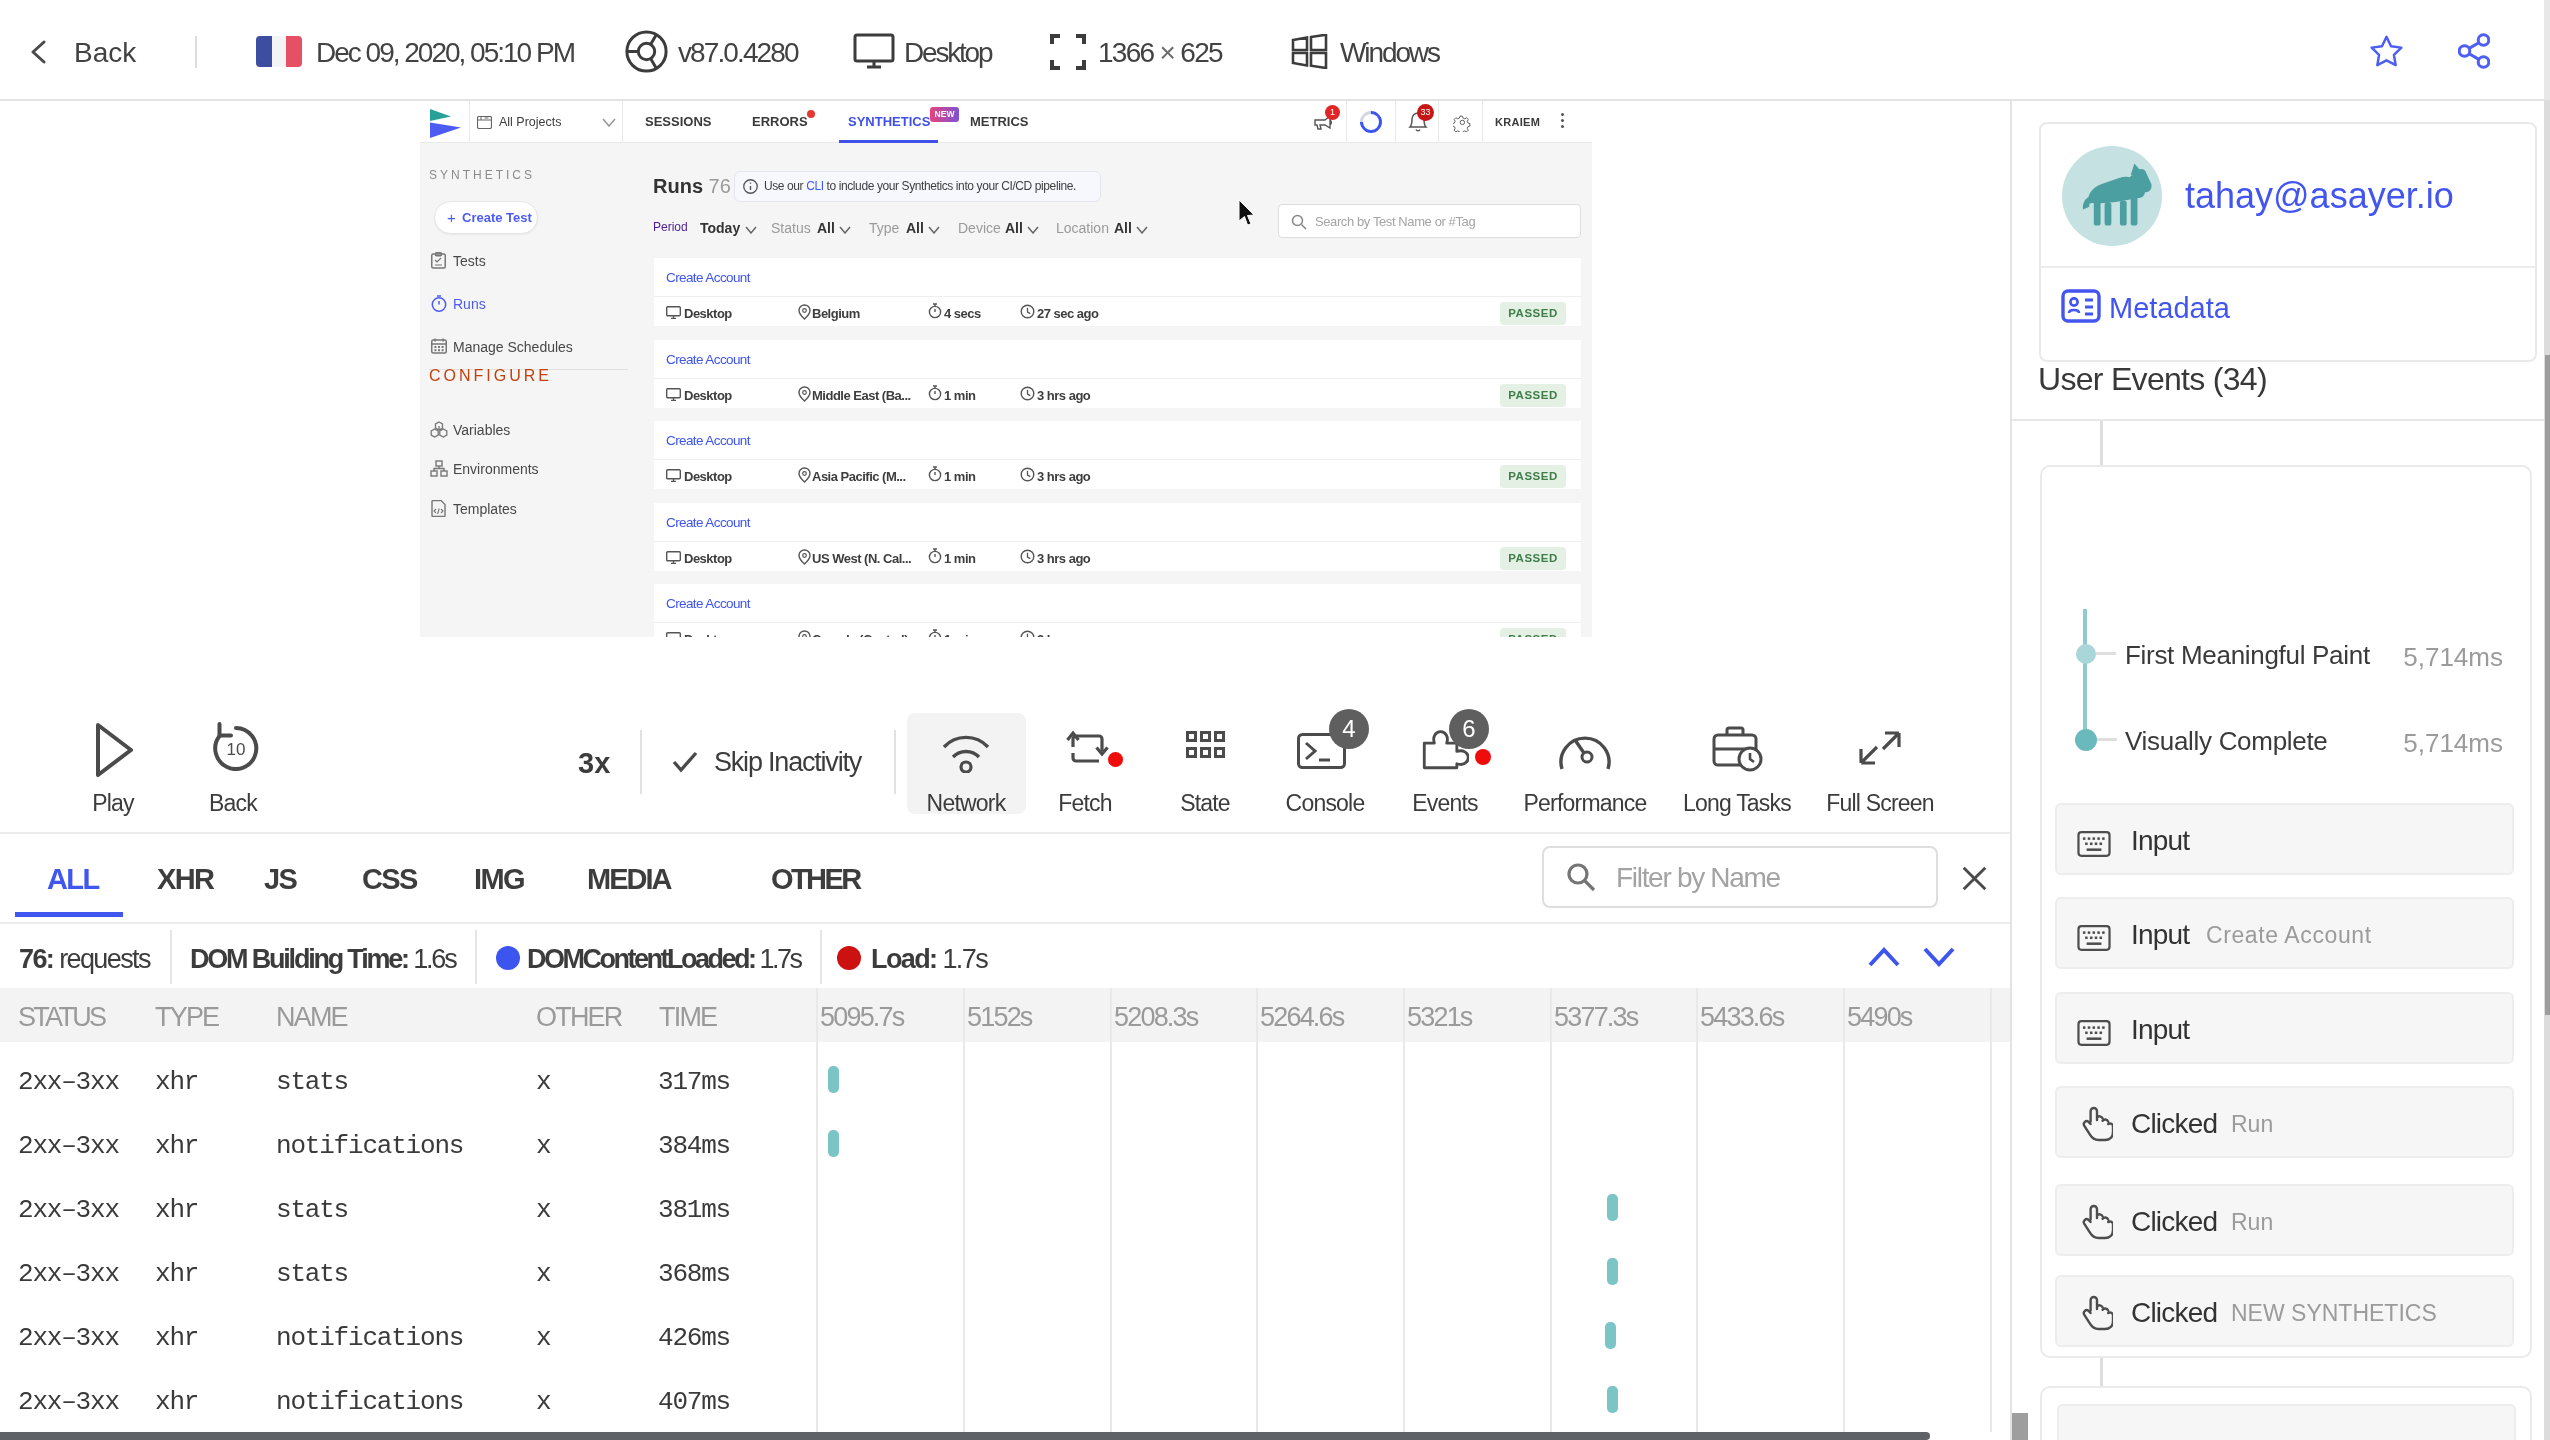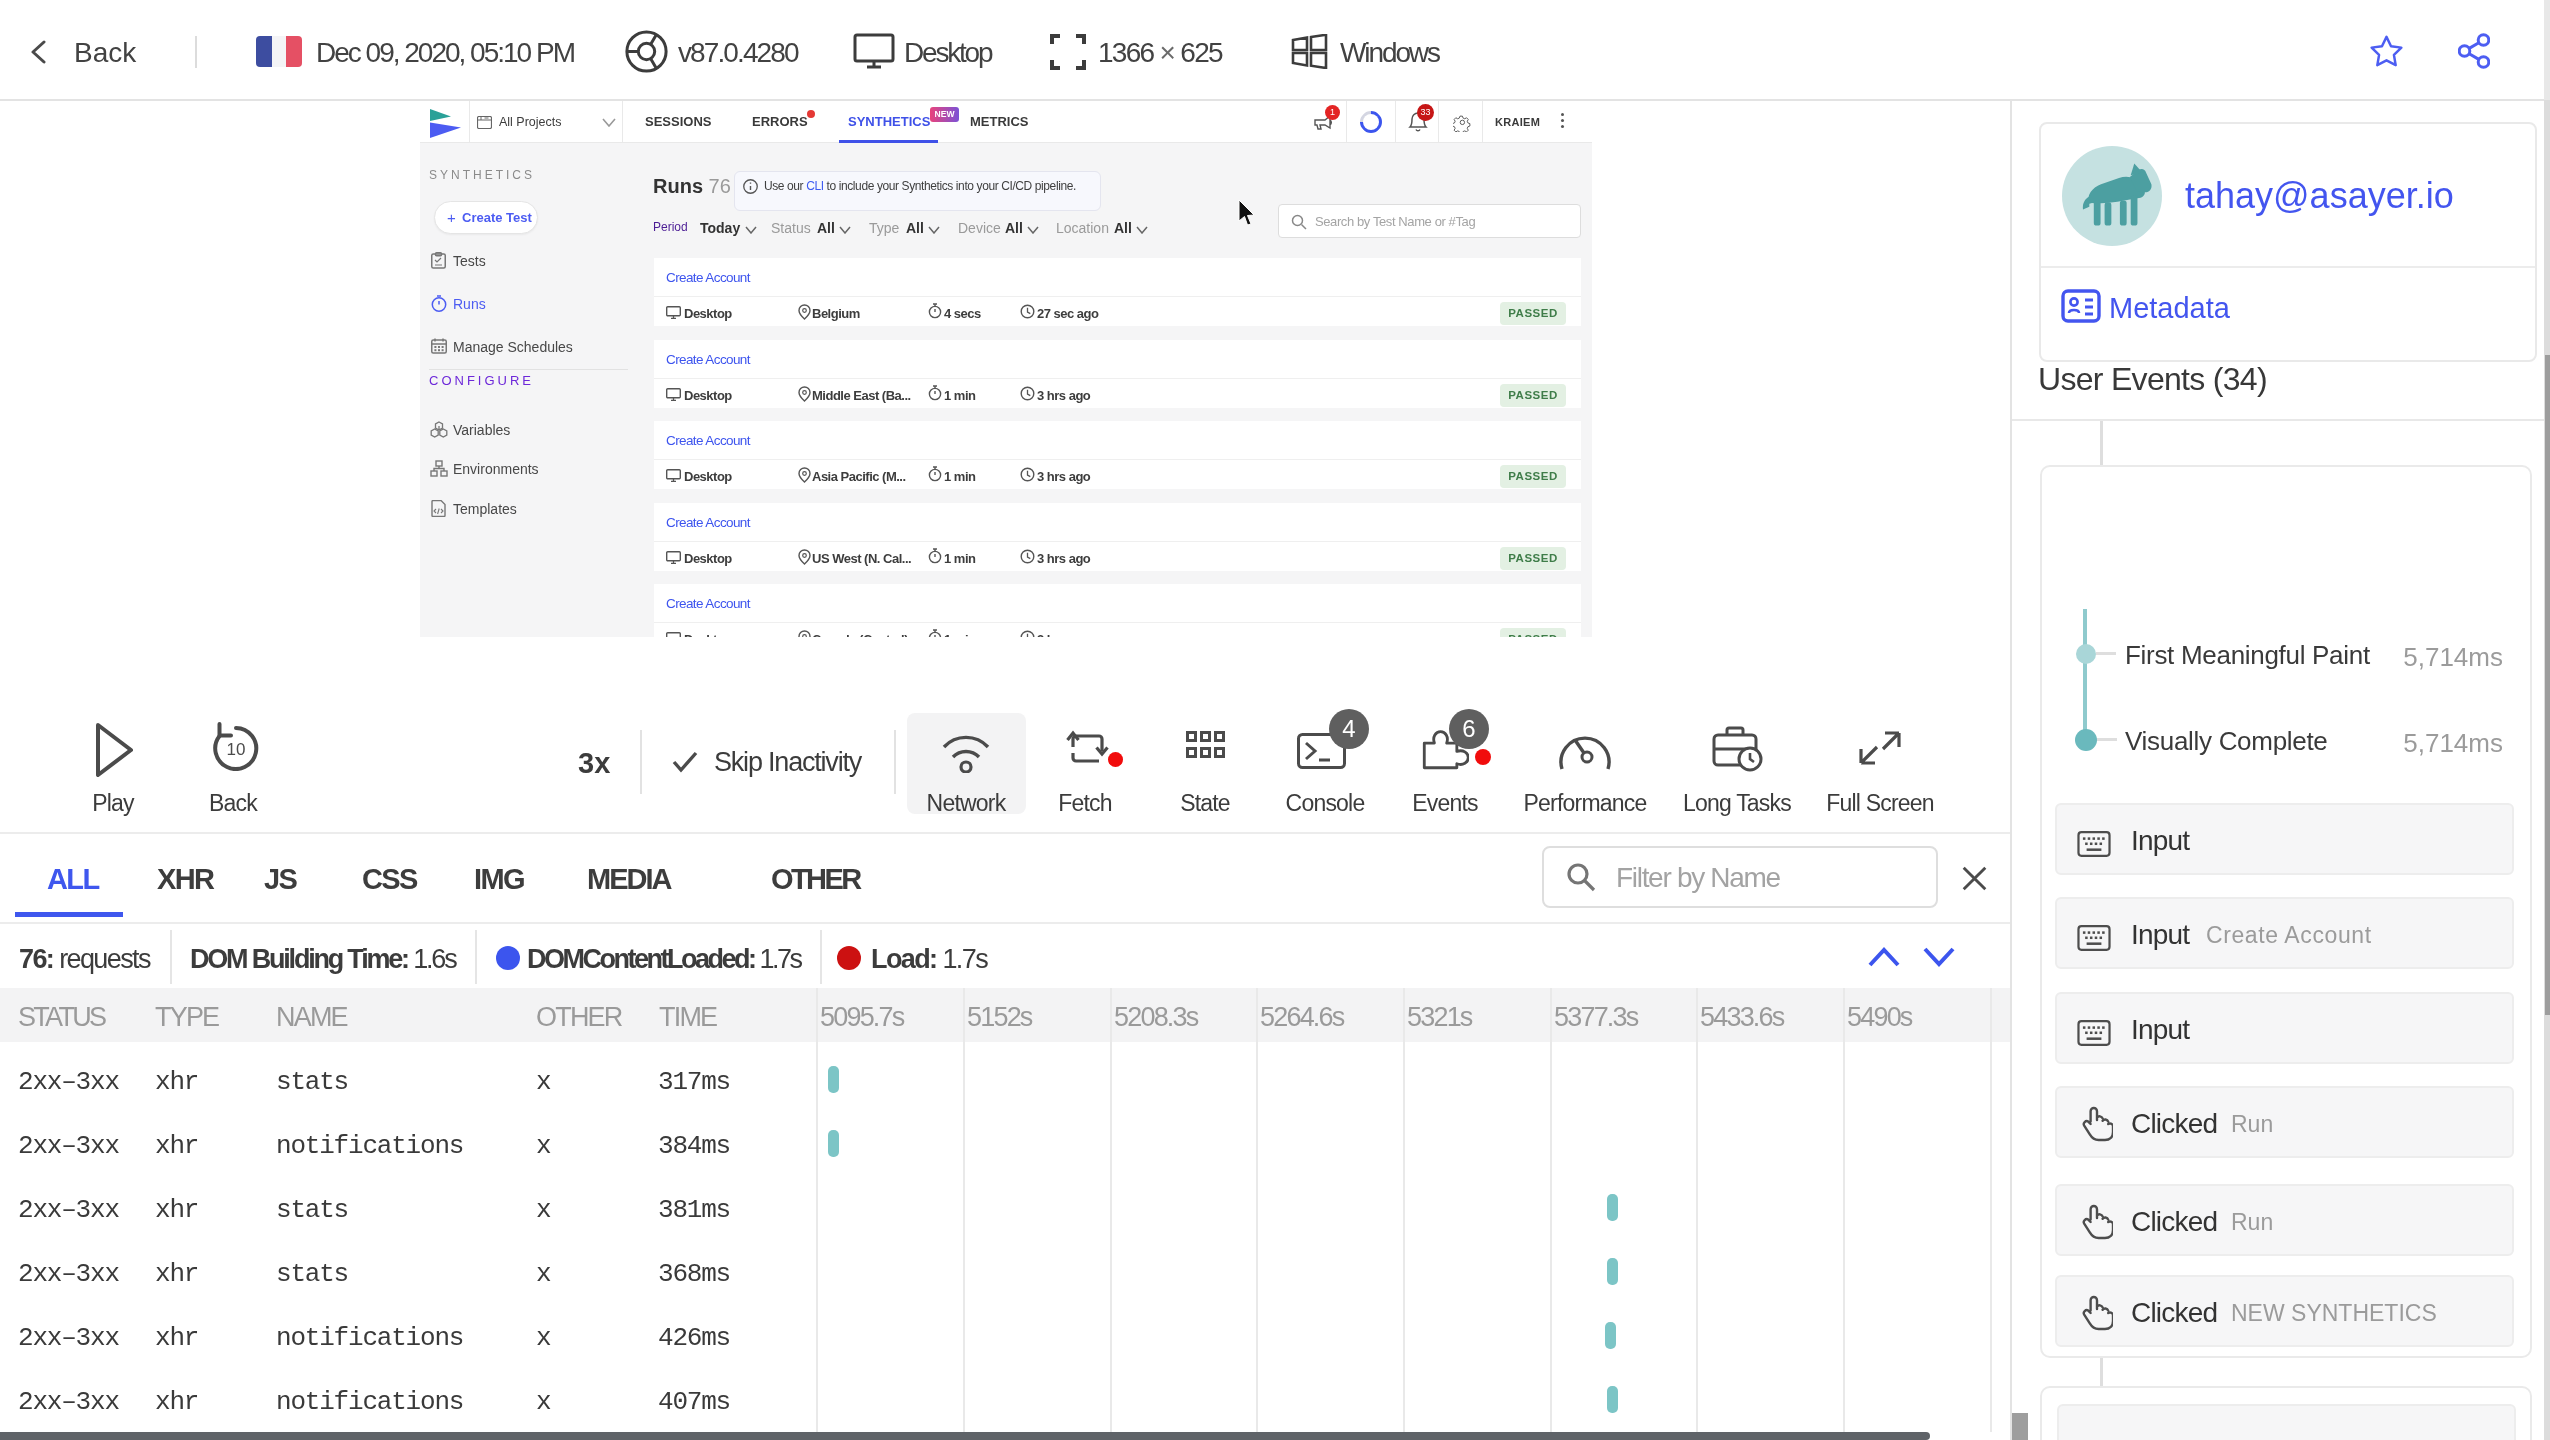--- a/index.html
+++ b/index.html
@@ -187,21 +187,21 @@
             <rect x="3.4" y="8" width="2" height="2"></rect>
             <rect x="7" y="8" width="2" height="2"></rect>
             <rect x="10.6" y="8" width="2" height="2"></rect>
             <rect x="3.4" y="11.2" width="2" height="2"></rect>
             <rect x="7" y="11.2" width="2" height="2"></rect>
             <rect x="10.6" y="11.2" width="2" height="2"></rect>
           </g>
         </svg>
       <div class="abs" style="left:33px;top:238px;font-size:14px;color:#484848">Manage Schedules</div>
       <div class="abs" style="left:9px;top:268px;width:199px;height:1px;background:#e2e2e2"></div>
-      <div class="abs" style="left:9px;top:272px;font-size:13px;letter-spacing:3px;color:#6d28d9">CONFIGURE</div>
+      <div class="abs" style="left:9px;top:266px;font-size:16px;letter-spacing:3px;color:#c2410c">CONFIGURE</div>
       <svg class="abs" style="left:10px;top:320px" width="18" height="17" viewBox="0 0 18 17">
           <g fill="none" stroke="#777" stroke-width="1.3">
             <path d="M9 1 l3.5 2 v4 L9 9 5.5 7 v-4 Z M9 5 v4"></path>
             <path d="M4.7 8 l3.5 2 v4 L4.7 16 1.2 14 v-4 Z"></path>
             <path d="M13.3 8 l3.5 2 v4 l-3.5 2 -3.5-2 v-4 Z"></path>
           </g>
         </svg>
       <div class="abs" style="left:33px;top:321px;font-size:14px;color:#484848">Variables</div>
       <svg class="abs" style="left:10px;top:359px" width="18" height="17" viewBox="0 0 18 17">
           <g fill="none" stroke="#777" stroke-width="1.4">
@@ -212,21 +212,21 @@
           </g>
         </svg>
       <div class="abs" style="left:33px;top:360px;font-size:14px;color:#484848">Environments</div>
       <svg class="abs" style="left:11px;top:399px" width="15" height="17" viewBox="0 0 15 17">
           <path d="M1 1.5 a1 1 0 0 1 1-1 h8 l4 4 v11 a1 1 0 0 1 -1 1 h-11 a1 1 0 0 1 -1-1 Z" fill="none" stroke="#777" stroke-width="1.4"></path>
           <path d="M5 9 l-2 2 2 2 M10 9 l2 2 -2 2 M8.2 8.5 l-1.6 5.5" stroke="#777" stroke-width="1.1" fill="none"></path>
         </svg>
       <div class="abs" style="left:33px;top:400px;font-size:14px;color:#484848">Templates</div>
 
       <div class="abs" style="left:233px;top:74px;font-size:20px;font-weight:bold;color:#333">Runs <span style="color:#9a9a9a;font-weight:normal">76</span></div>
-      <div class="abs" style="left:314px;top:70px;width:367px;height:40px;background:#f7f8fd;border:1px solid #e4e5ef;border-radius:6px">
+      <div class="abs" style="left:314px;top:70px;width:367px;height:31px;background:#f7f8fd;border:1px solid #e4e5ef;border-radius:6px">
         <svg class="abs" style="left:8px;top:7px" width="15" height="15" viewBox="0 0 15 15">
             <circle cx="7.5" cy="7.5" r="6.75" fill="none" stroke="#555" stroke-width="1.3"></circle>
             <path d="M7.5 7 v4 M7.5 3.6 v1.2" stroke="#555" stroke-width="1.4"></path>
           </svg>
         <div class="abs" style="left:29px;top:7px;font-size:12px;color:#3f3f3f;white-space:nowrap;letter-spacing:-0.4px">Use our <span style="color:#3d5af1">CLI</span> to include your Synthetics into your CI/CD pipeline.</div>
       </div>
       <div class="abs" style="left:233px;top:119px;font-size:12px;color:#4c1d95">Period</div>
       <div class="abs" style="left:280px;top:119px;font-size:14px;font-weight:bold;color:#333">Today</div>
       <svg class="abs" style="left:325px;top:125px" width="12" height="8" viewBox="0 0 12 8">
           <path d="M1 1 L6 7 L11 1" fill="none" stroke="#666" stroke-width="1.5"></path>

